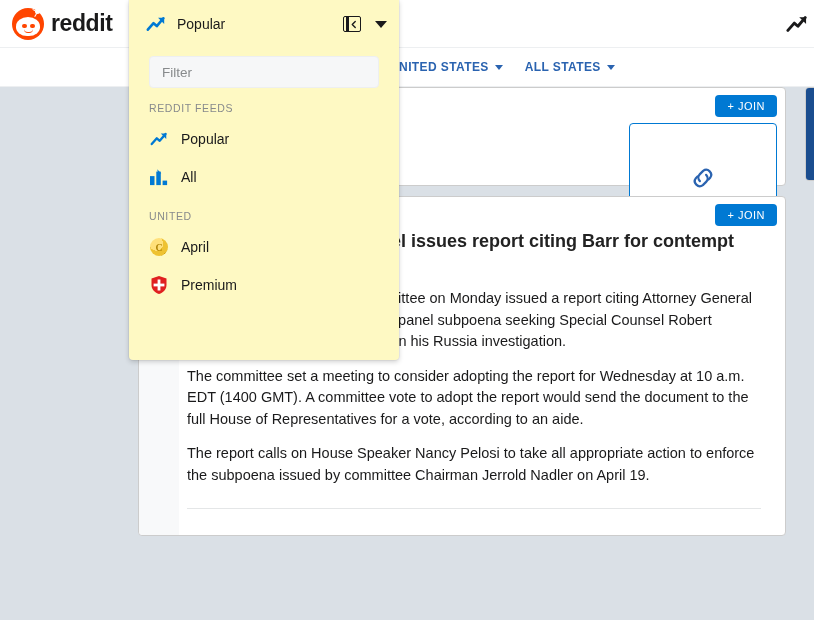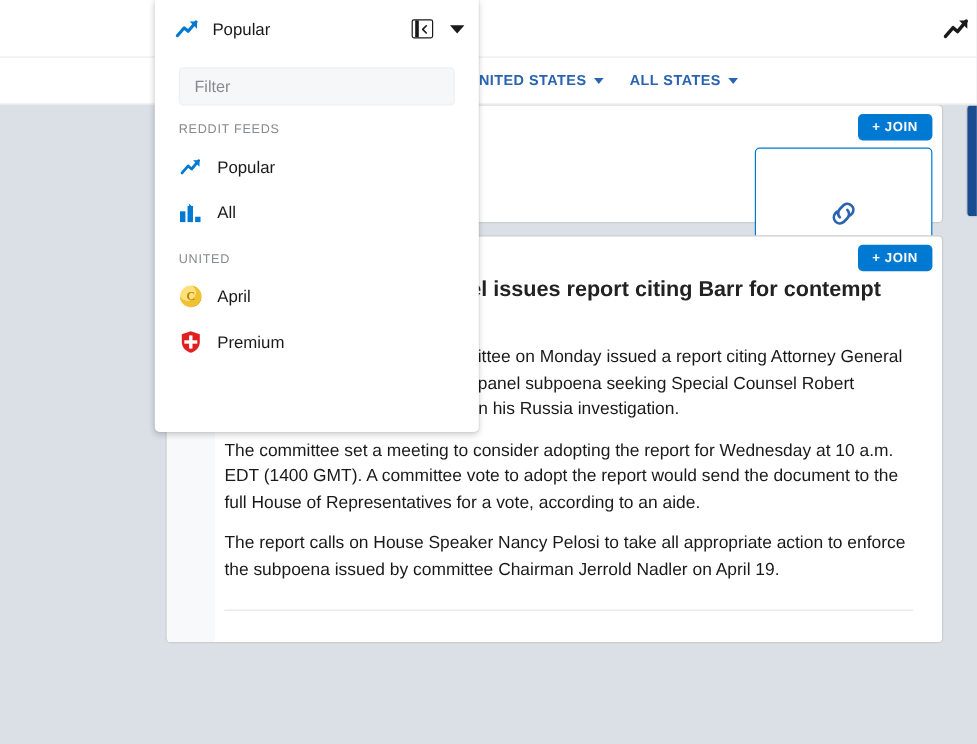--- a/index.html
+++ b/index.html
@@ -104,21 +104,21 @@
   .award-badge .glyph {
     position: absolute; inset: 0; display: flex; align-items: center; justify-content: center;
     font-size: 9px; font-weight: 700; color: #4a4a4a; font-family: "Liberation Serif", serif; font-style: italic;
   }
   .award-count { font-size: 12px; color: #787c7e; }
   .pin-icon { width: 14px; height: 14px; display: inline-block; }
 
   .join-btn {
     position: absolute; right: 8px; top: 7px;
     background: #0079d3; color: #fff; border: none; border-radius: 4px;
-    font-size: 11px; font-weight: 700; letter-spacing: 0.5px;
+    font-size: 11px; font-weight: 400; letter-spacing: 0.5px;
     padding: 5px 12px; cursor: pointer; font-family: "Liberation Sans", sans-serif;
   }
 
   .post-title { font-size: 17px; font-weight: 500; color: #222222; line-height: 1.3; margin-top: 5px; padding-right: 160px; }
   .post-title.big { font-size: 18px; font-weight: 700; }
 
   .flair {
     display: inline-block; background: #edeff1; color: #1a1a1b;
     font-size: 11px; padding: 2px 6px; border-radius: 2px; margin-top: 5px;
   }
@@ -145,21 +145,21 @@
   
   .rail {
     position: absolute; left: 805px; top: 0; width: 60px;
     background: #fff; border: 1px solid #ccc; border-radius: 4px; overflow: hidden;
   }
   .rail-head { height: 92px; background: #1a4d8f; }
 
   
   .dropdown {
     position: absolute; left: 129px; top: 0; width: 270px; height: 360px;
-    background: #ffffff; border-radius: 0 0 4px 4px;
+    background: #fef9c3; border-radius: 0 0 4px 4px;
     box-shadow: 0 2px 5px rgba(0,0,0,0.18), 0 0 0 1px rgba(0,0,0,0.04);
     z-index: 40; overflow: hidden;
   }
   .dd-head { height: 48px; display: flex; align-items: center; padding: 0 12px 0 16px; gap: 10px; }
   .dd-head-label { font-size: 14px; color: #1a1a1b; flex: 1; }
   .collapse-icon {
     width: 18px; height: 16px; border: 1.8px solid #1a1a1b; border-radius: 2px;
     position: relative; display: flex; align-items: center; justify-content: center;
     cursor: pointer;
   }
@@ -198,20 +198,31 @@
     display: flex; align-items: center; justify-content: center;
     font-size: 10px; font-weight: 700; color: #b2860a; font-family: "Liberation Serif", serif;
   }
 </style>
 </head>
 <body>
 
 <div id="root">
 
   <div class="header">
+    <div class="logo-wrap">
+      <div class="logo-mark">
+        <div class="ant"></div>
+          <div class="ant-dot"></div>
+        <div class="face"></div>
+        <div class="eye l"></div>
+          <div class="eye r"></div>
+        <div class="mouth"></div>
+      </div>
+      <div class="logo-text"><span>reddit</span></div>
+    </div>
 
 
     <svg class="header-trend-icon" viewBox="0 0 24 22">
       <path d="M2 18 L9 10 L13 13.5 L21 4" fill="none" stroke="#1a1a1b" stroke-width="3.2" stroke-linecap="round" stroke-linejoin="round"></path>
       <path d="M14.5 3.5 L22 3.5 L22 11" fill="#1a1a1b"></path>
     </svg>
   </div>
 
   <div class="subnav">
     <div class="subnav-items">

